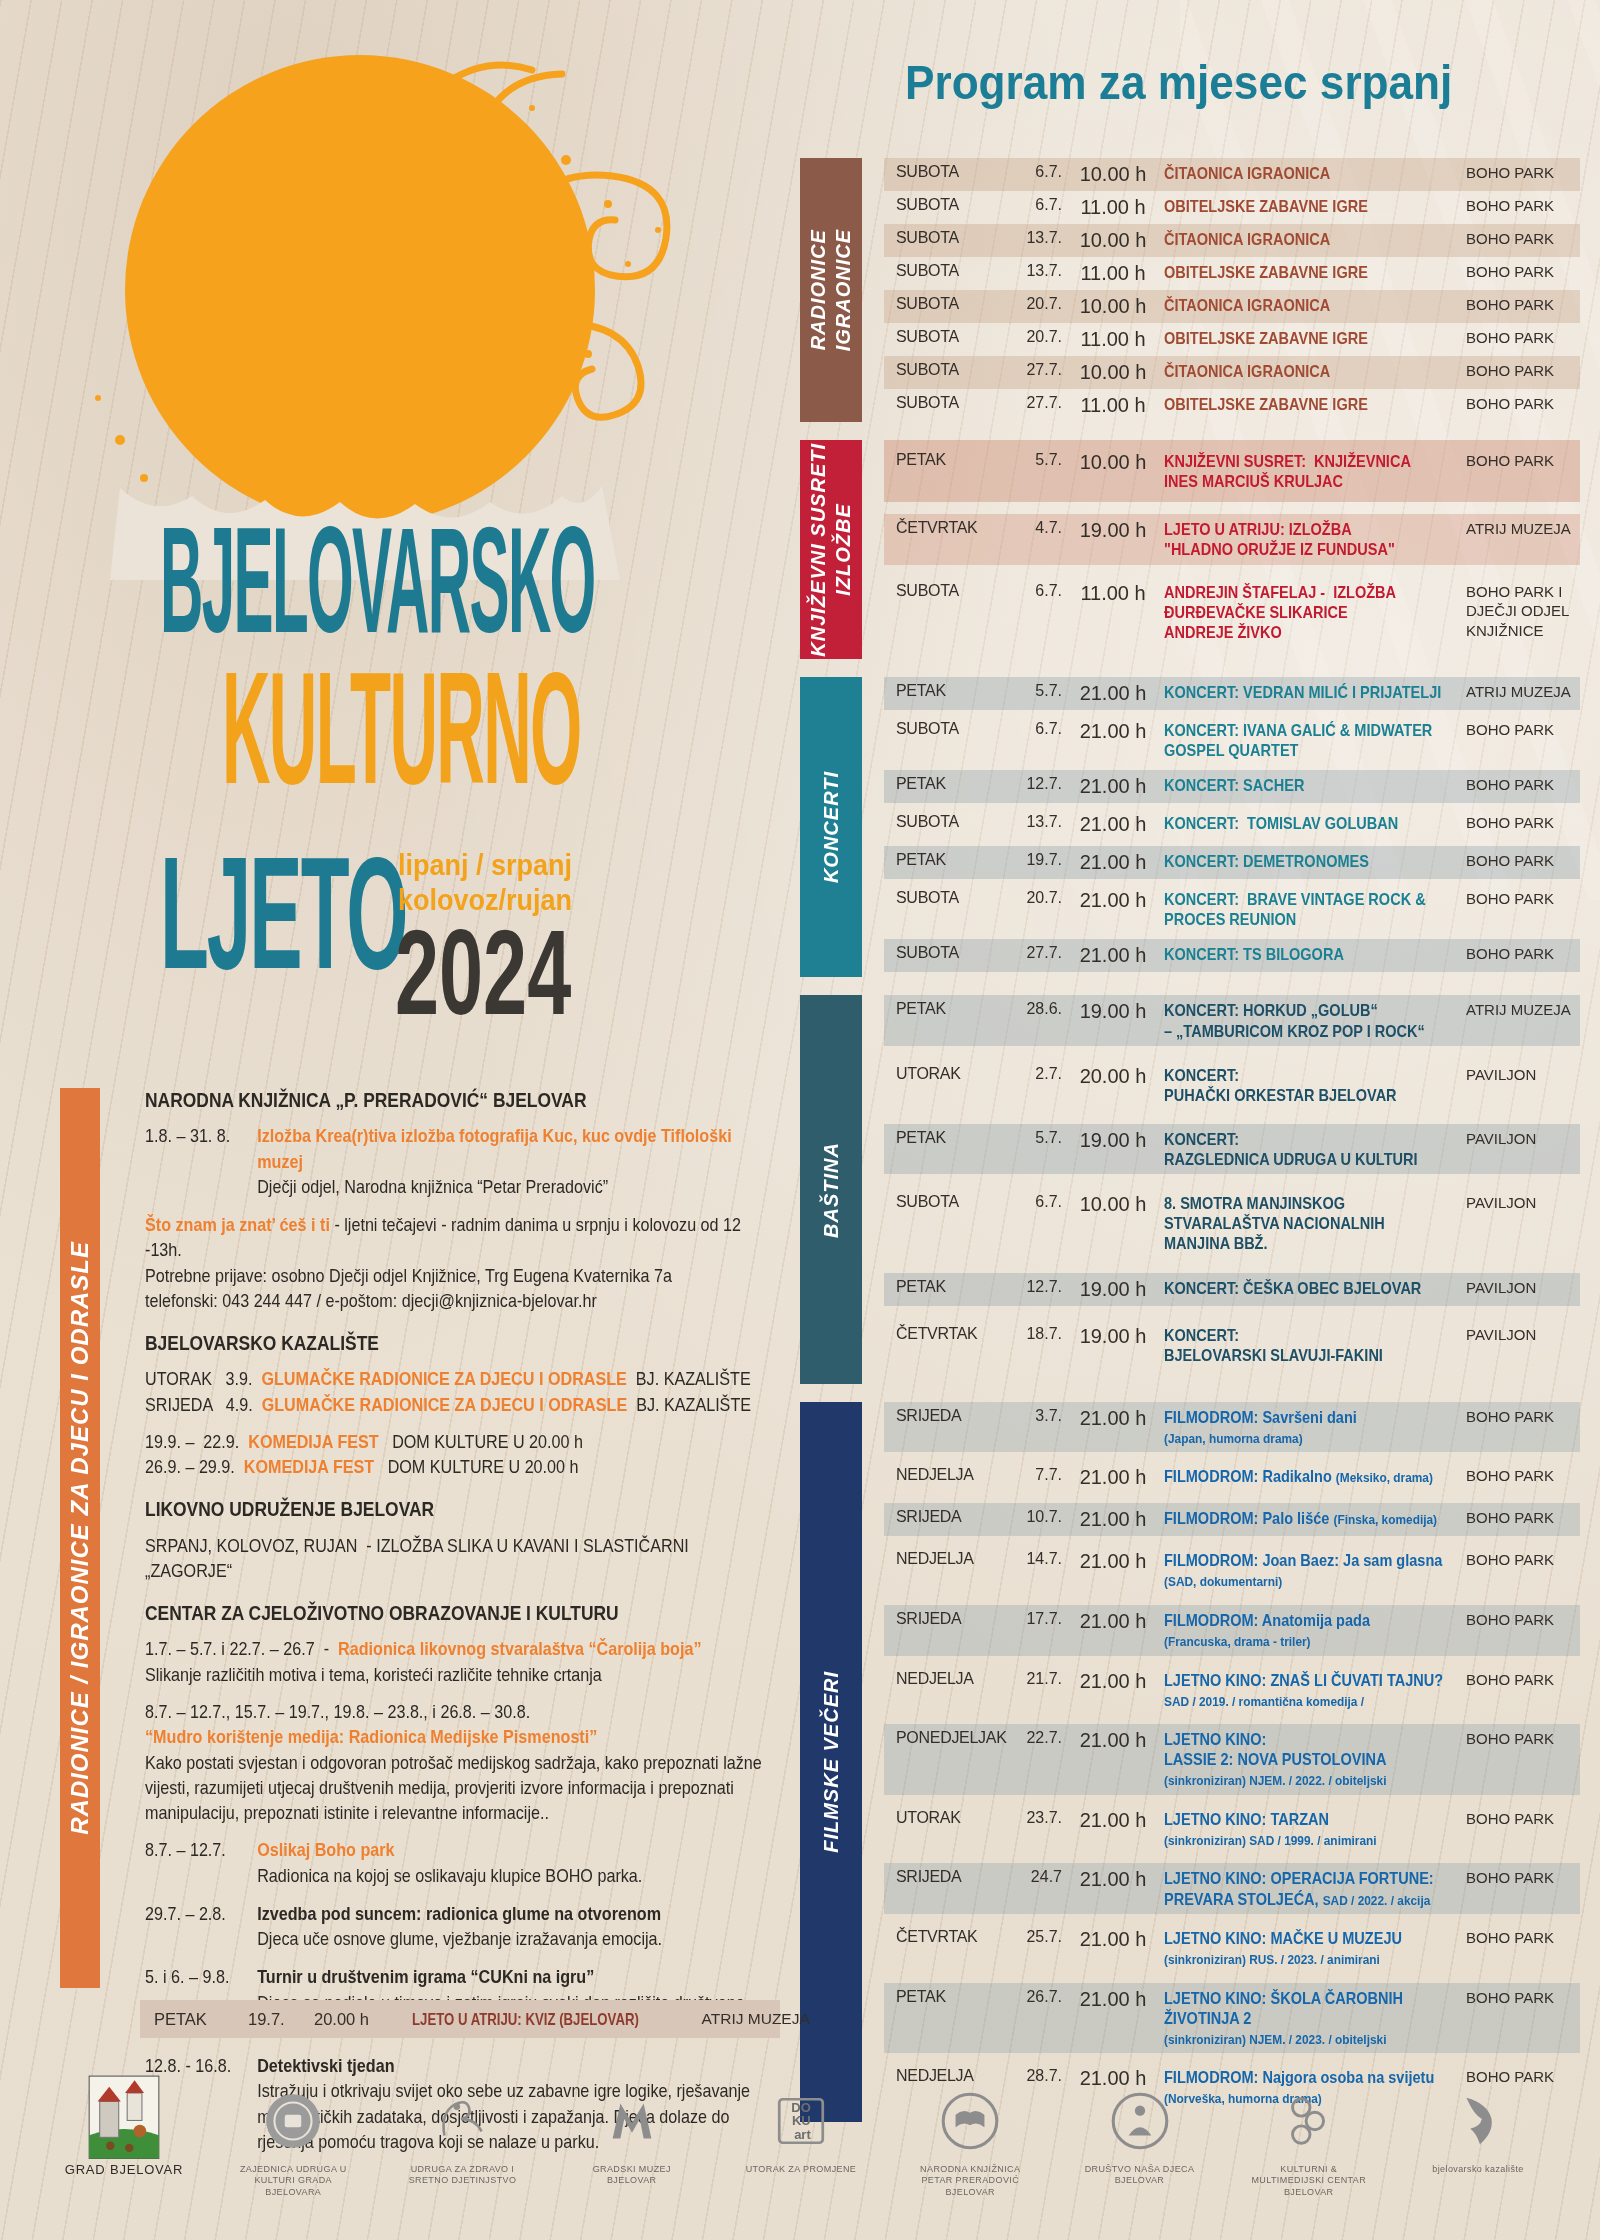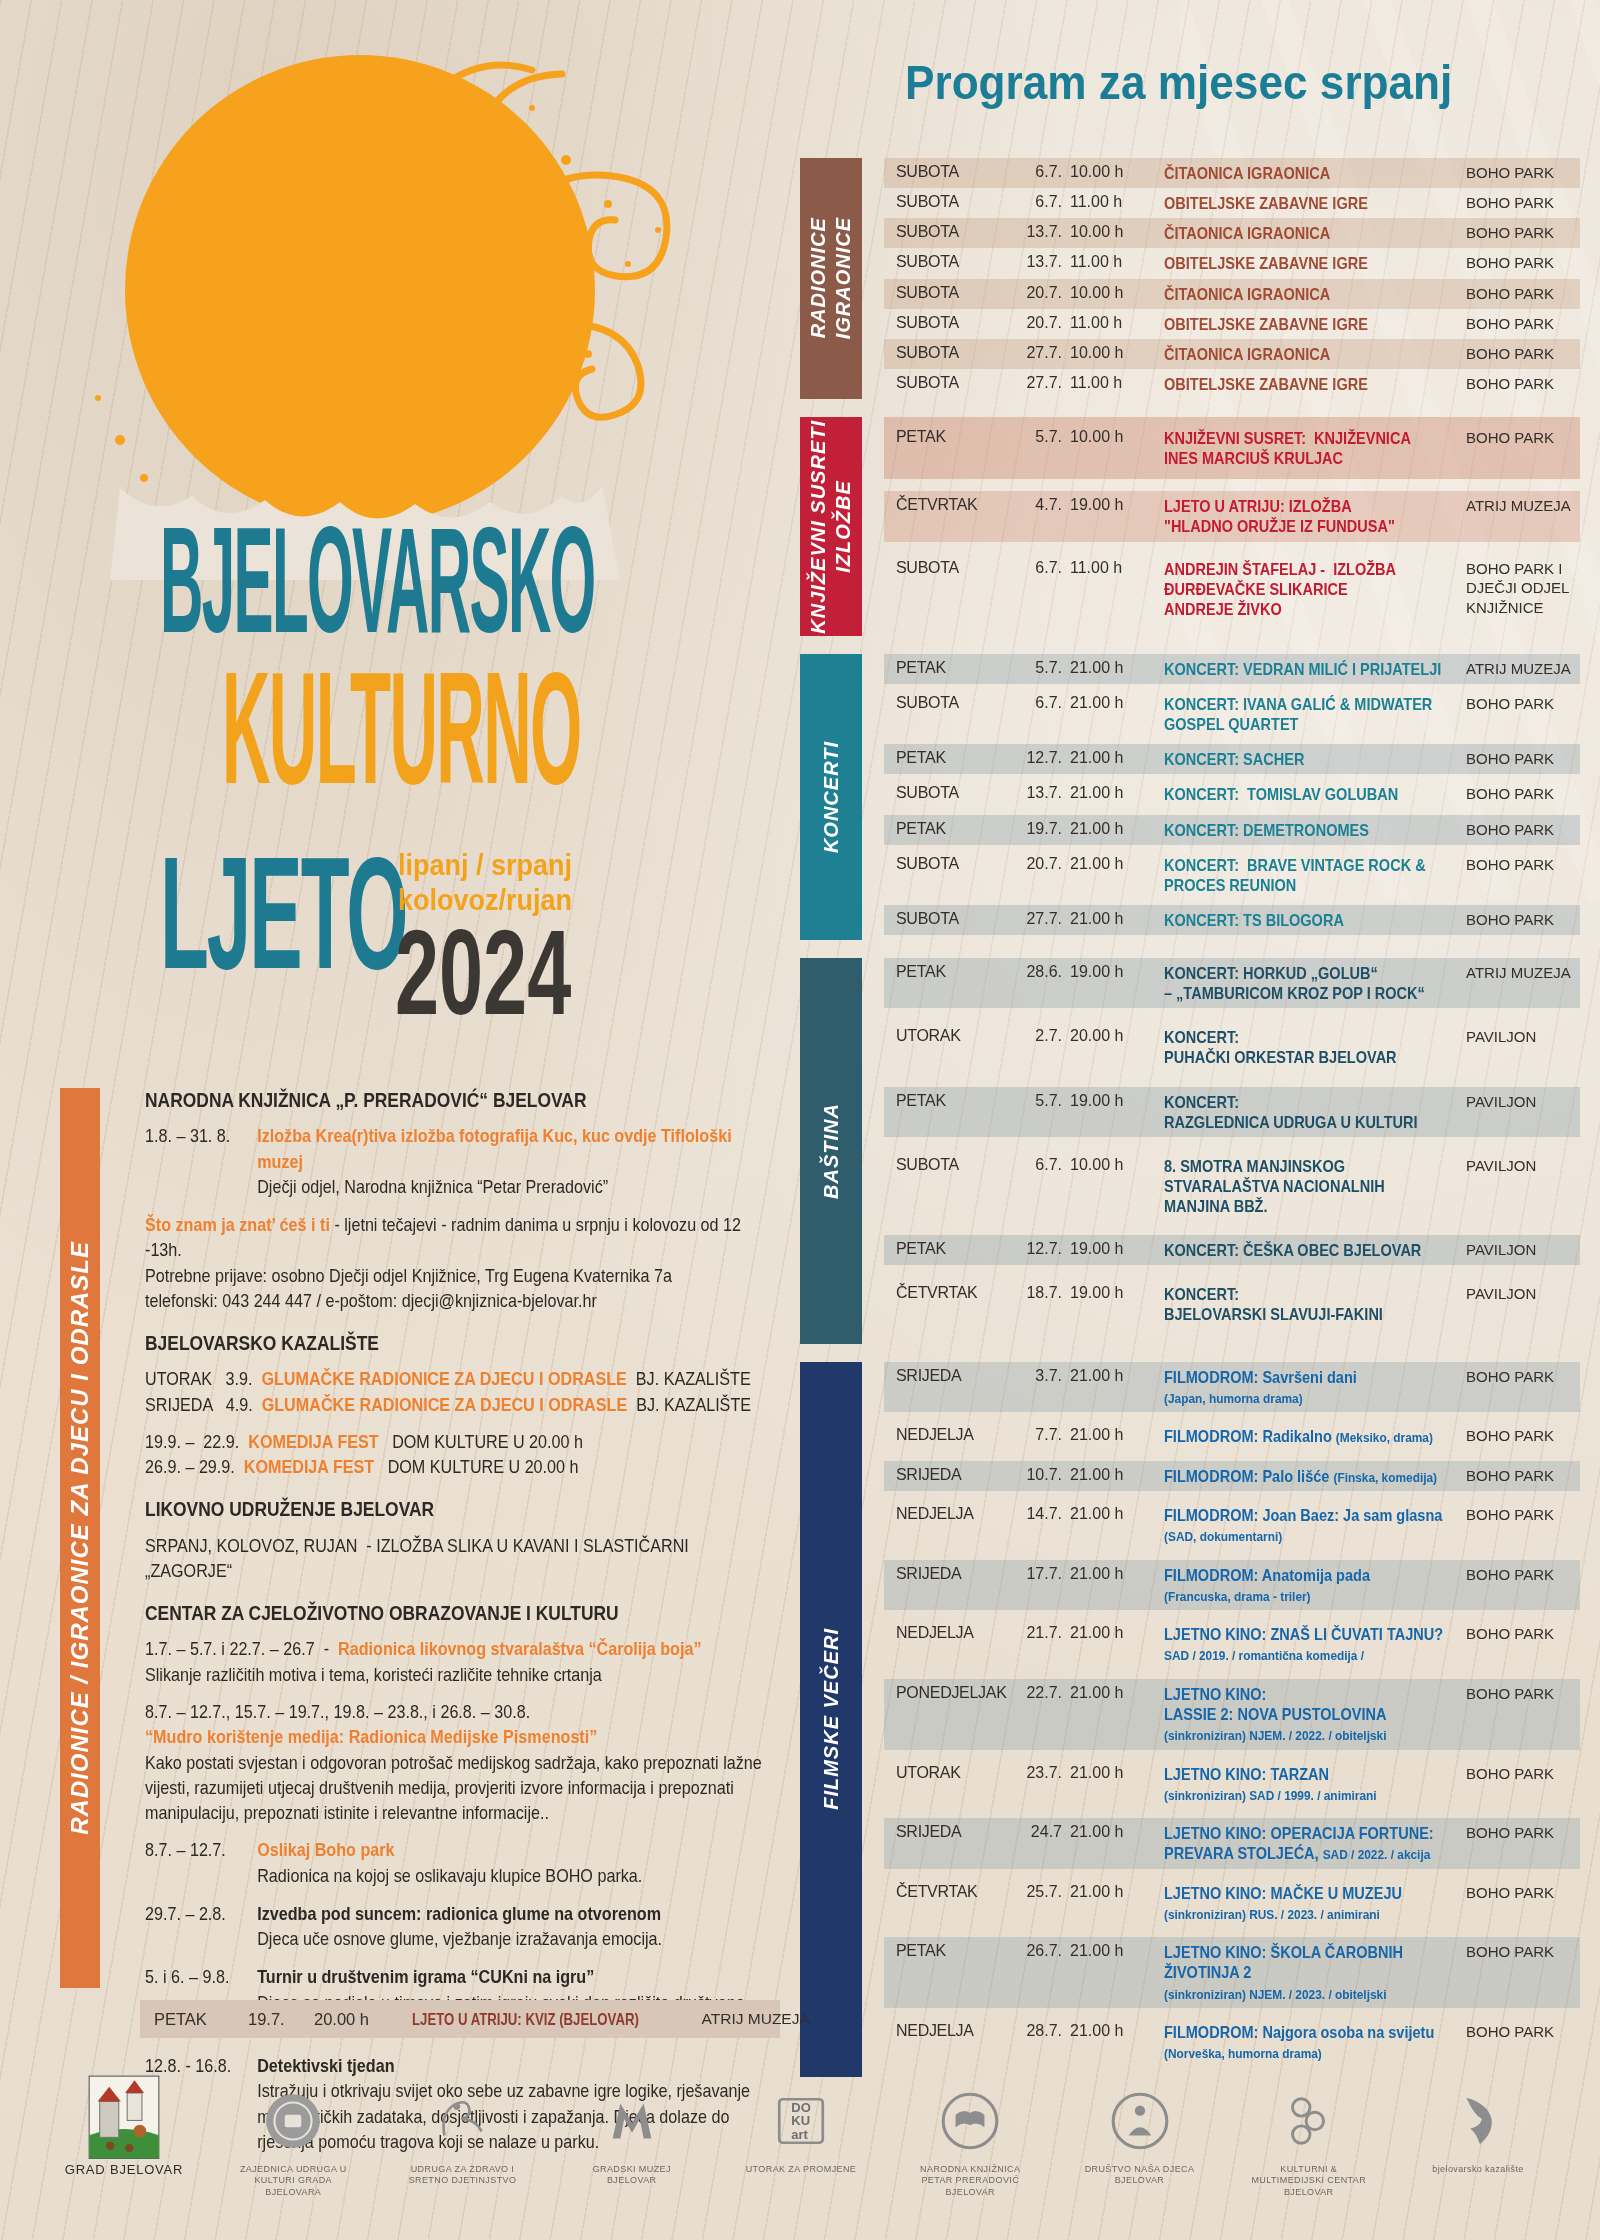--- a/index.html
+++ b/index.html
@@ -37,21 +37,21 @@
   .band-text{ writing-mode:vertical-rl; transform:rotate(180deg); color:#fff; font-style:italic; font-weight:bold;
               font-size:20px; letter-spacing:1px; line-height:1.25; white-space:pre-line; text-align:center; }
   .rows{ flex:1; padding-left:22px; }
   .prow{ display:grid; grid-template-columns:104px 54px 86px 1fr 112px; column-gap:8px;
          padding:5px 2px 5px 12px; align-items:start; }
   .prow.block{ padding-top:11px; padding-bottom:11px; }
   .s1 .prow{ margin-bottom:12px; } .s2 .prow{ margin-bottom:5px; }
   .s3 .prow{ margin-bottom:14px; } .s4 .prow{ margin-bottom:9px; }
   .c-day{ font-size:16px; color:#332e29; letter-spacing:-.3px; }
   .c-date{ font-size:16px; color:#332e29; text-align:right; }
-  .c-time{ font-size:16px; color:#332e29; text-align:left; }
+  .c-time{ font-size:20px; color:#332e29; text-align:center; }
   .c-title{ font-weight:bold; font-size:16.5px; line-height:1.22; width:113%; transform:scaleX(.88); transform-origin:0 0; }
   .tline{ white-space:pre-wrap; }
   .tsub{ font-size:13.5px; font-weight:600; }
   .c-loc{ font-size:15px; color:#332e29; white-space:pre-line; line-height:1.3; }
 
   
   .left-info{ position:absolute; left:145px; top:1070px; width:635px; color:#2c2824; }
   .cond{ width:117.6%; transform:scaleX(.85); transform-origin:0 0; font-size:19px; line-height:1.33; }
   .lhead{ font-weight:bold; font-size:20.5px; margin:16px 0 10px; }
   .lpara{ margin-bottom:12px; }
@@ -75,21 +75,21 @@
   .fe-title{ font-weight:bold; color:#8e3a2c; width:125%; transform:scaleX(.8); transform-origin:0 50%; white-space:nowrap; }
   .fe-right{ text-align:left; font-size:15.5px; }
 
   
   .logos{ position:absolute; left:55px; top:2082px; width:1492px; display:flex; justify-content:space-between;
           align-items:flex-start; gap:8px; }
   .logo{ display:flex; flex-direction:column; align-items:center; width:138px; }
   .lglyph{ height:78px; display:flex; align-items:center; justify-content:center; position:relative; }
   .lglyph svg{ display:block; }
   .lmark{ position:absolute; inset:0; display:flex; align-items:center; justify-content:center;
-          font-weight:bold; color:#6e6e6e; font-size:13px; text-align:left; line-height:1.05; white-space:pre-line; }
+          font-weight:bold; color:#6e6e6e; font-size:13px; text-align:right; line-height:1.05; white-space:pre-line; }
   .lcap{ margin-top:4px; font-size:9px; color:#6b6660; text-align:center; max-width:128px; line-height:1.25;
          letter-spacing:.4px; }
   .logo-coat .lcap{ font-size:13px; color:#2f2b28; letter-spacing:.8px; margin-top:2px; }
 </style>
 </head>
 <body>
 
 <div class="poster">
   <div class="sweep"></div>
   <div class="sweep2"></div>

